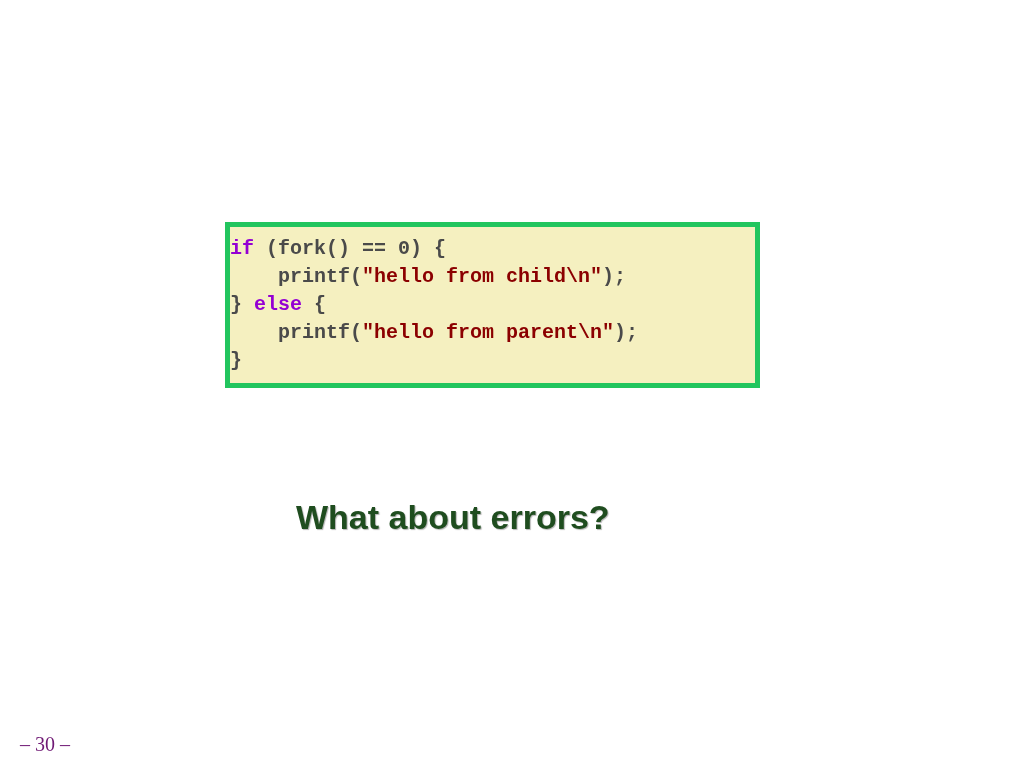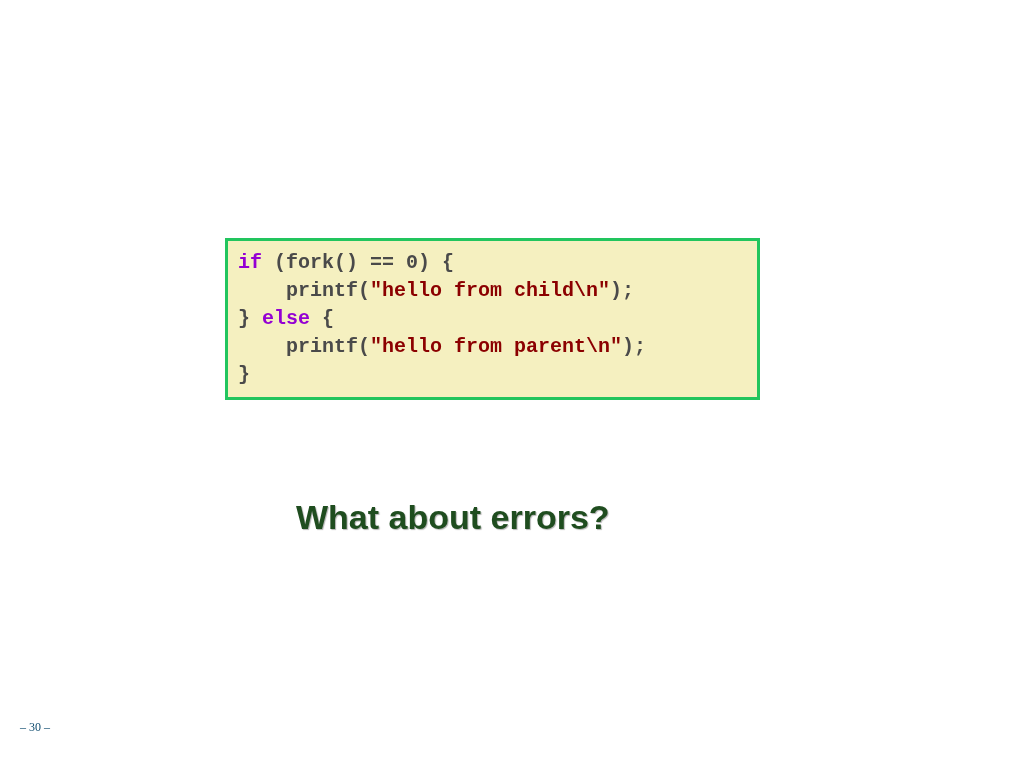--- a/index.html
+++ b/index.html
@@ -13,28 +13,27 @@
       background: #ffffff;
       position: relative;
       font-family: Arial, sans-serif;
     }
     .code-block {
       position: absolute;
       left: 225px;
       top: 222px;
       width: 535px;
       background: #f5f0c0;
-      border: 3px solid #22c55e;
-      padding: 8px 10px;
+      border: 5px solid #22c55e;
+      padding: 8px 0;
       font-family: "Courier New", Courier, monospace;
       font-size: 20px;
       font-weight: bold;
       line-height: 1.4;
       white-space: pre;
-      margin-top: 16px;
     }
     .kw {
       color: #9400d3;
     }
     .str {
       color: #8b0000;
     }
     .norm {
       color: #4a4a4a;
     }
@@ -43,23 +42,23 @@
       left: 296px;
       top: 498px;
       font-size: 34px;
       font-weight: bold;
       color: #1f4d1f;
       text-shadow: 1px 1px 1px rgba(0,0,0,0.3);
     }
     .page-number {
       position: absolute;
       left: 20px;
-      bottom: 33px;
-      font-size: 12px;
-      color: #0c4a6e;
+      bottom: 12px;
+      font-size: 20px;
+      color: #701a75;
       font-family: "Times New Roman", serif;
     }
   </style>
 </head>
 <body>
 
 <div class="code-block"><span class="kw">if</span><span class="norm"> (fork() == 0) {</span>
 <span class="norm">    printf(</span><span class="str">"hello from child\n"</span><span class="norm">);</span>
 <span class="norm">} </span><span class="kw">else</span><span class="norm"> {</span>
 <span class="norm">    printf(</span><span class="str">"hello from parent\n"</span><span class="norm">);</span>

